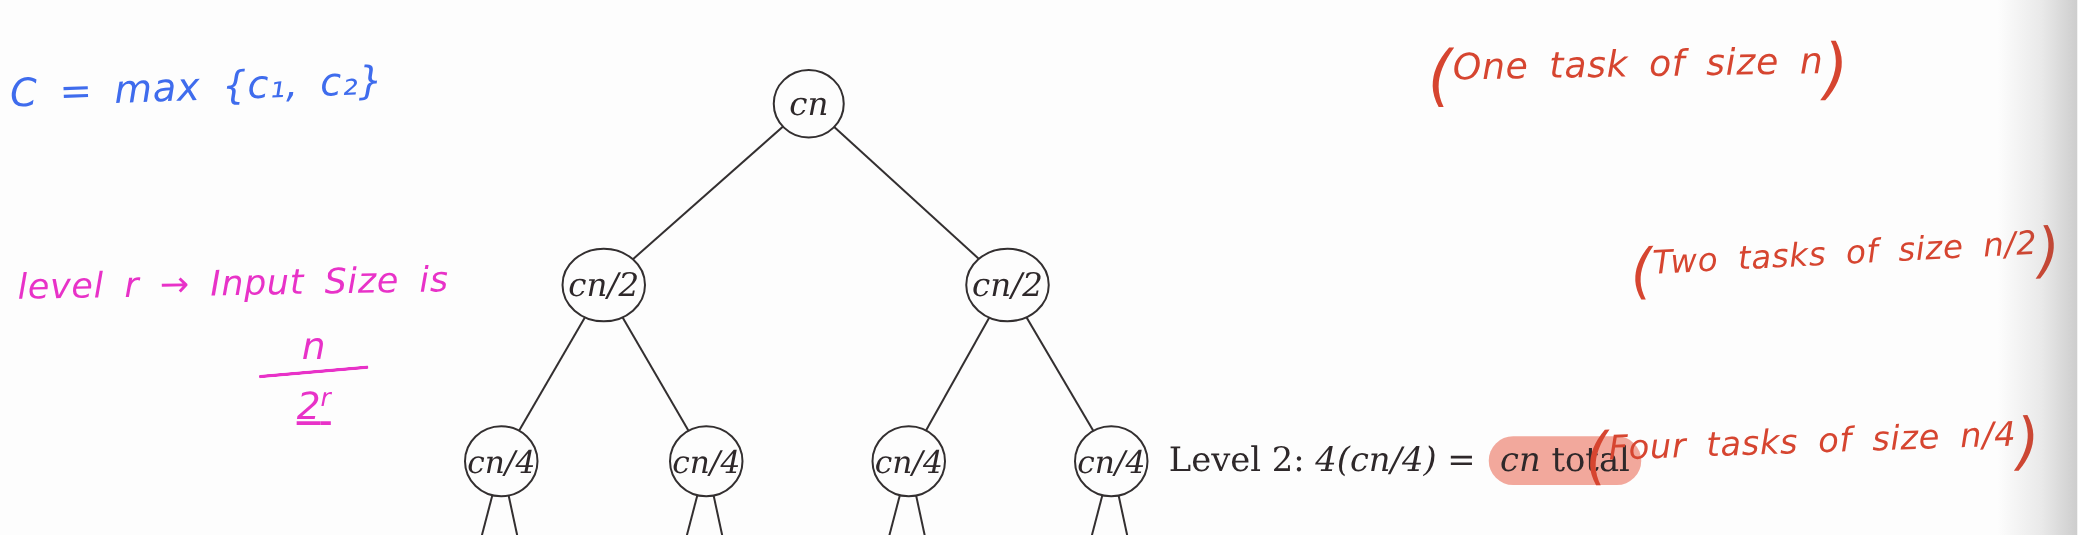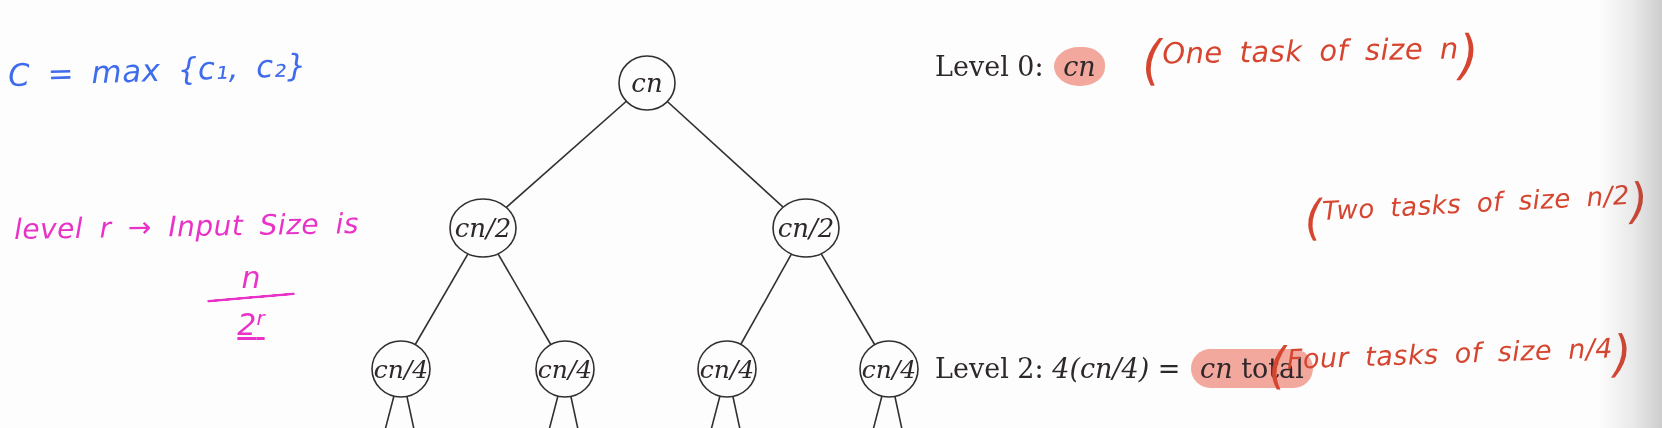--- a/index.html
+++ b/index.html
@@ -124,23 +124,20 @@
       <text class="node-label" x="647" y="92" font-size="26">cn</text>
       <text class="node-label" x="483" y="237" font-size="26">cn/2</text>
       <text class="node-label" x="806" y="237" font-size="26">cn/2</text>
       <text class="node-label" x="401" y="378" font-size="25">cn/4</text>
       <text class="node-label" x="565" y="378" font-size="25">cn/4</text>
       <text class="node-label" x="727" y="378" font-size="25">cn/4</text>
       <text class="node-label" x="889" y="378" font-size="25">cn/4</text>
     </g>
   </svg>
 
-  <div class="level-row" style="top:48px;">
-    <span>Level 0: </span><span class="hl hl-round"><span class="math">cn</span></span>
-  </div>
 
 
   <div class="level-row" style="top:350px;">
     <span>Level 2: </span><span class="math">4(cn/4) = </span><span class="hl"><span class="math">cn</span><span> total</span></span>
   </div>
 
   <div class="hand ink-blue" style="left:8px; top:52px;">C = max {c₁, c₂}</div>
 
   <div class="hand ink-magenta" style="left:14px; top:210px;">level r → Input Size is</div>
 

